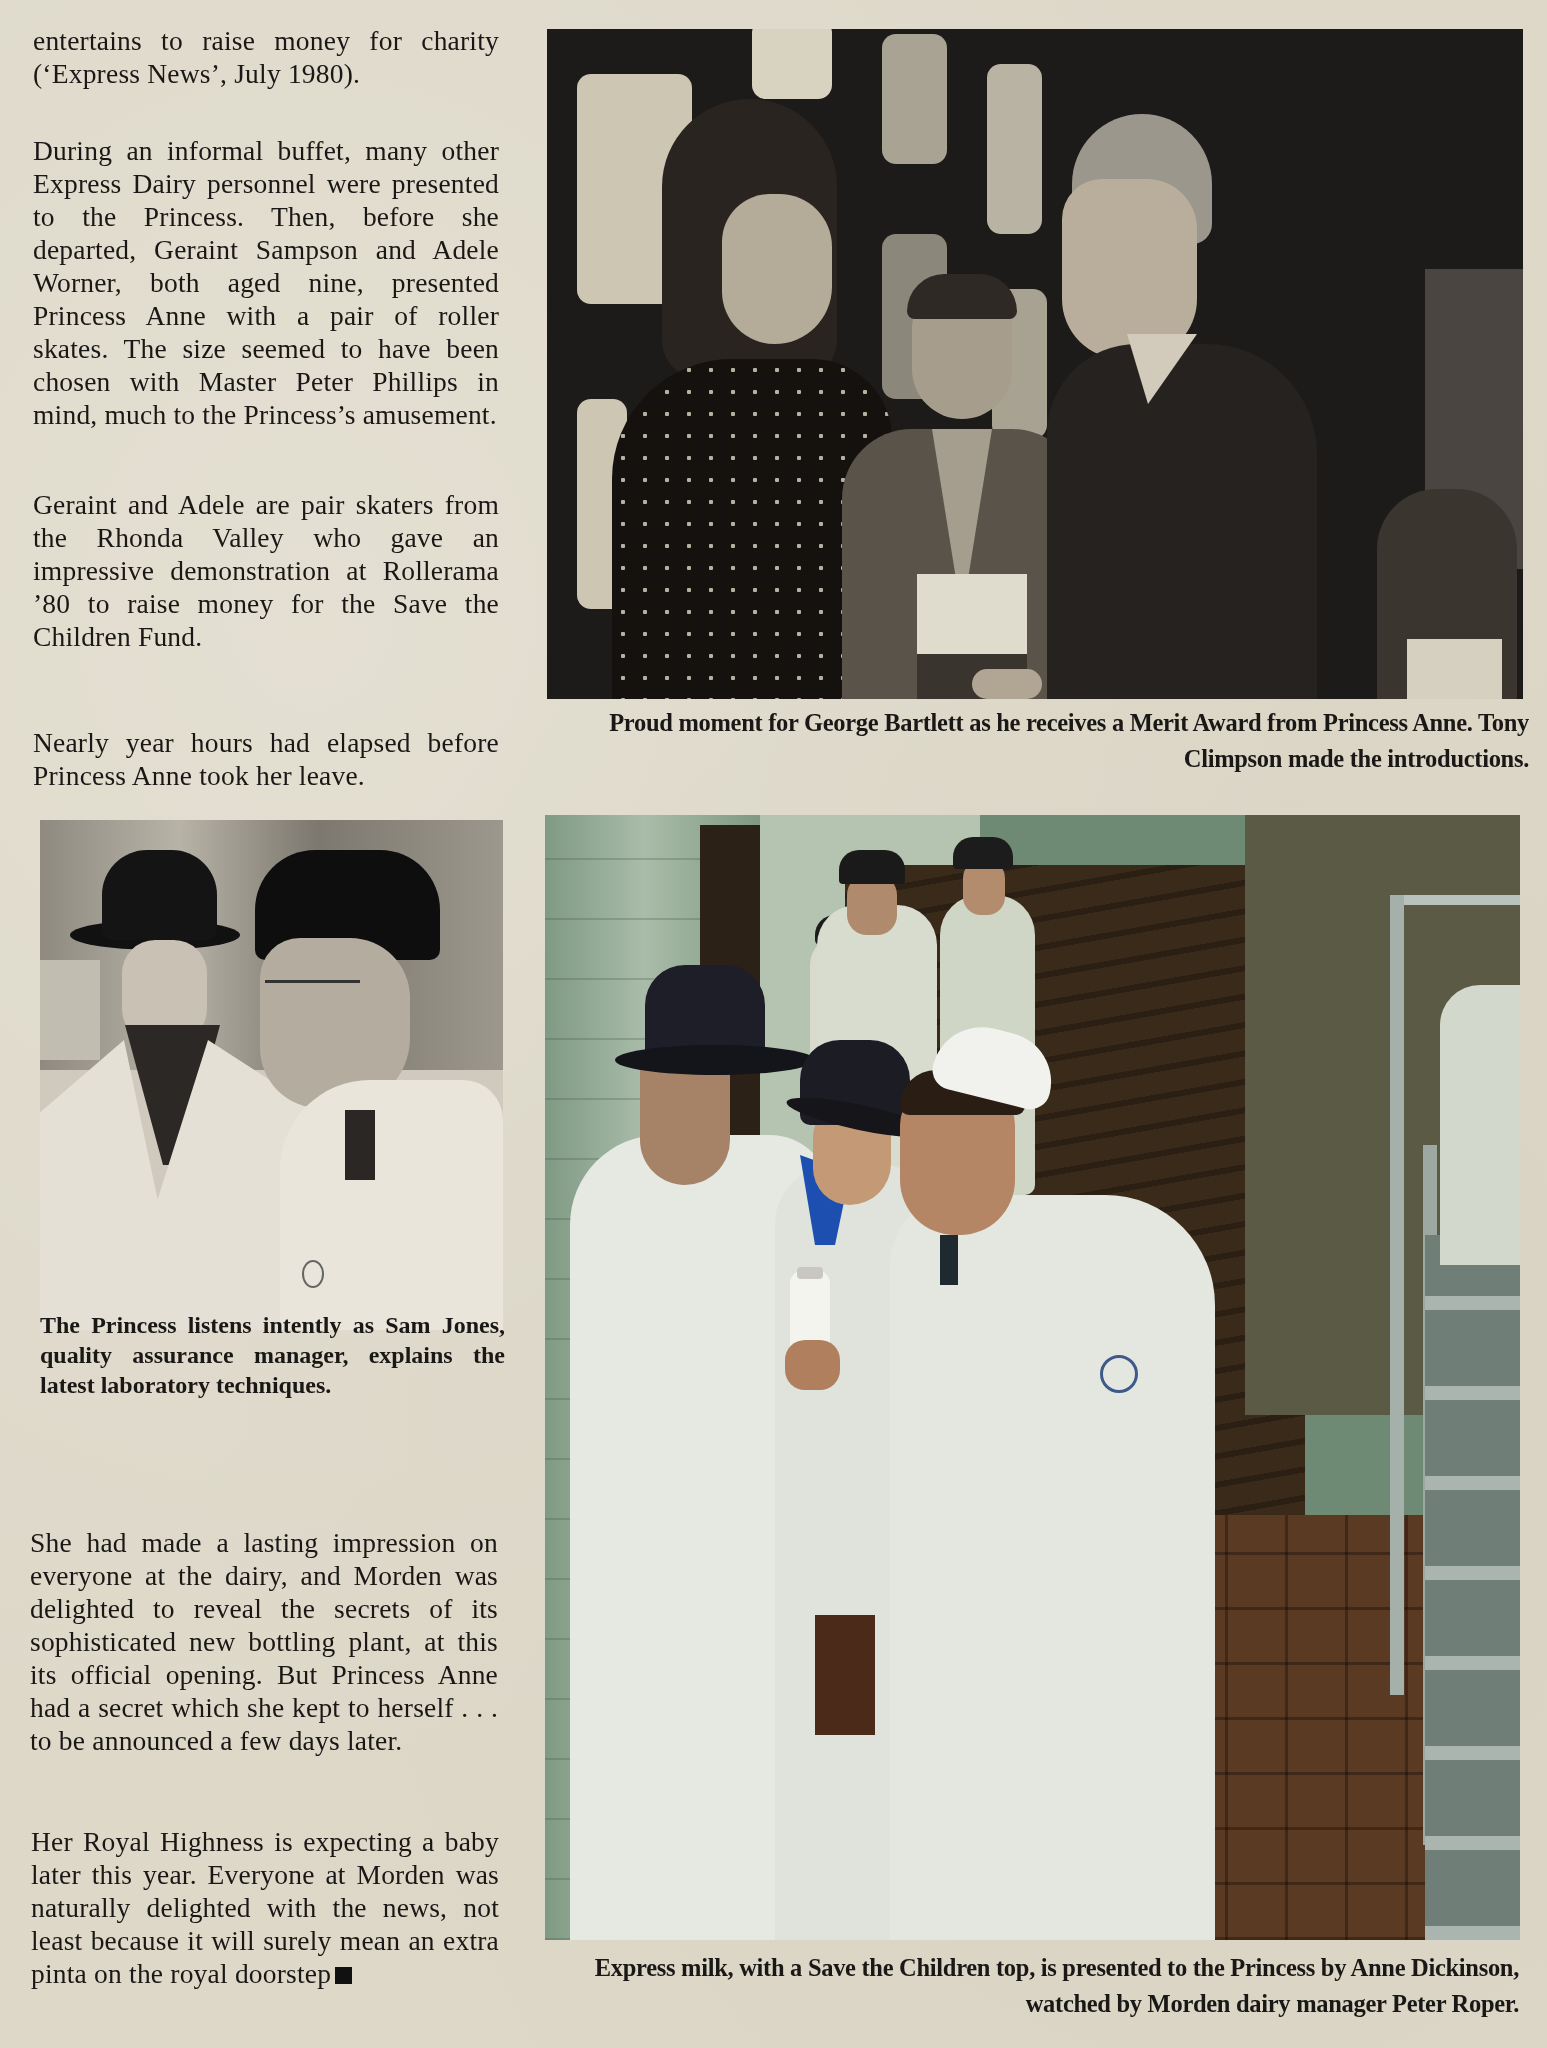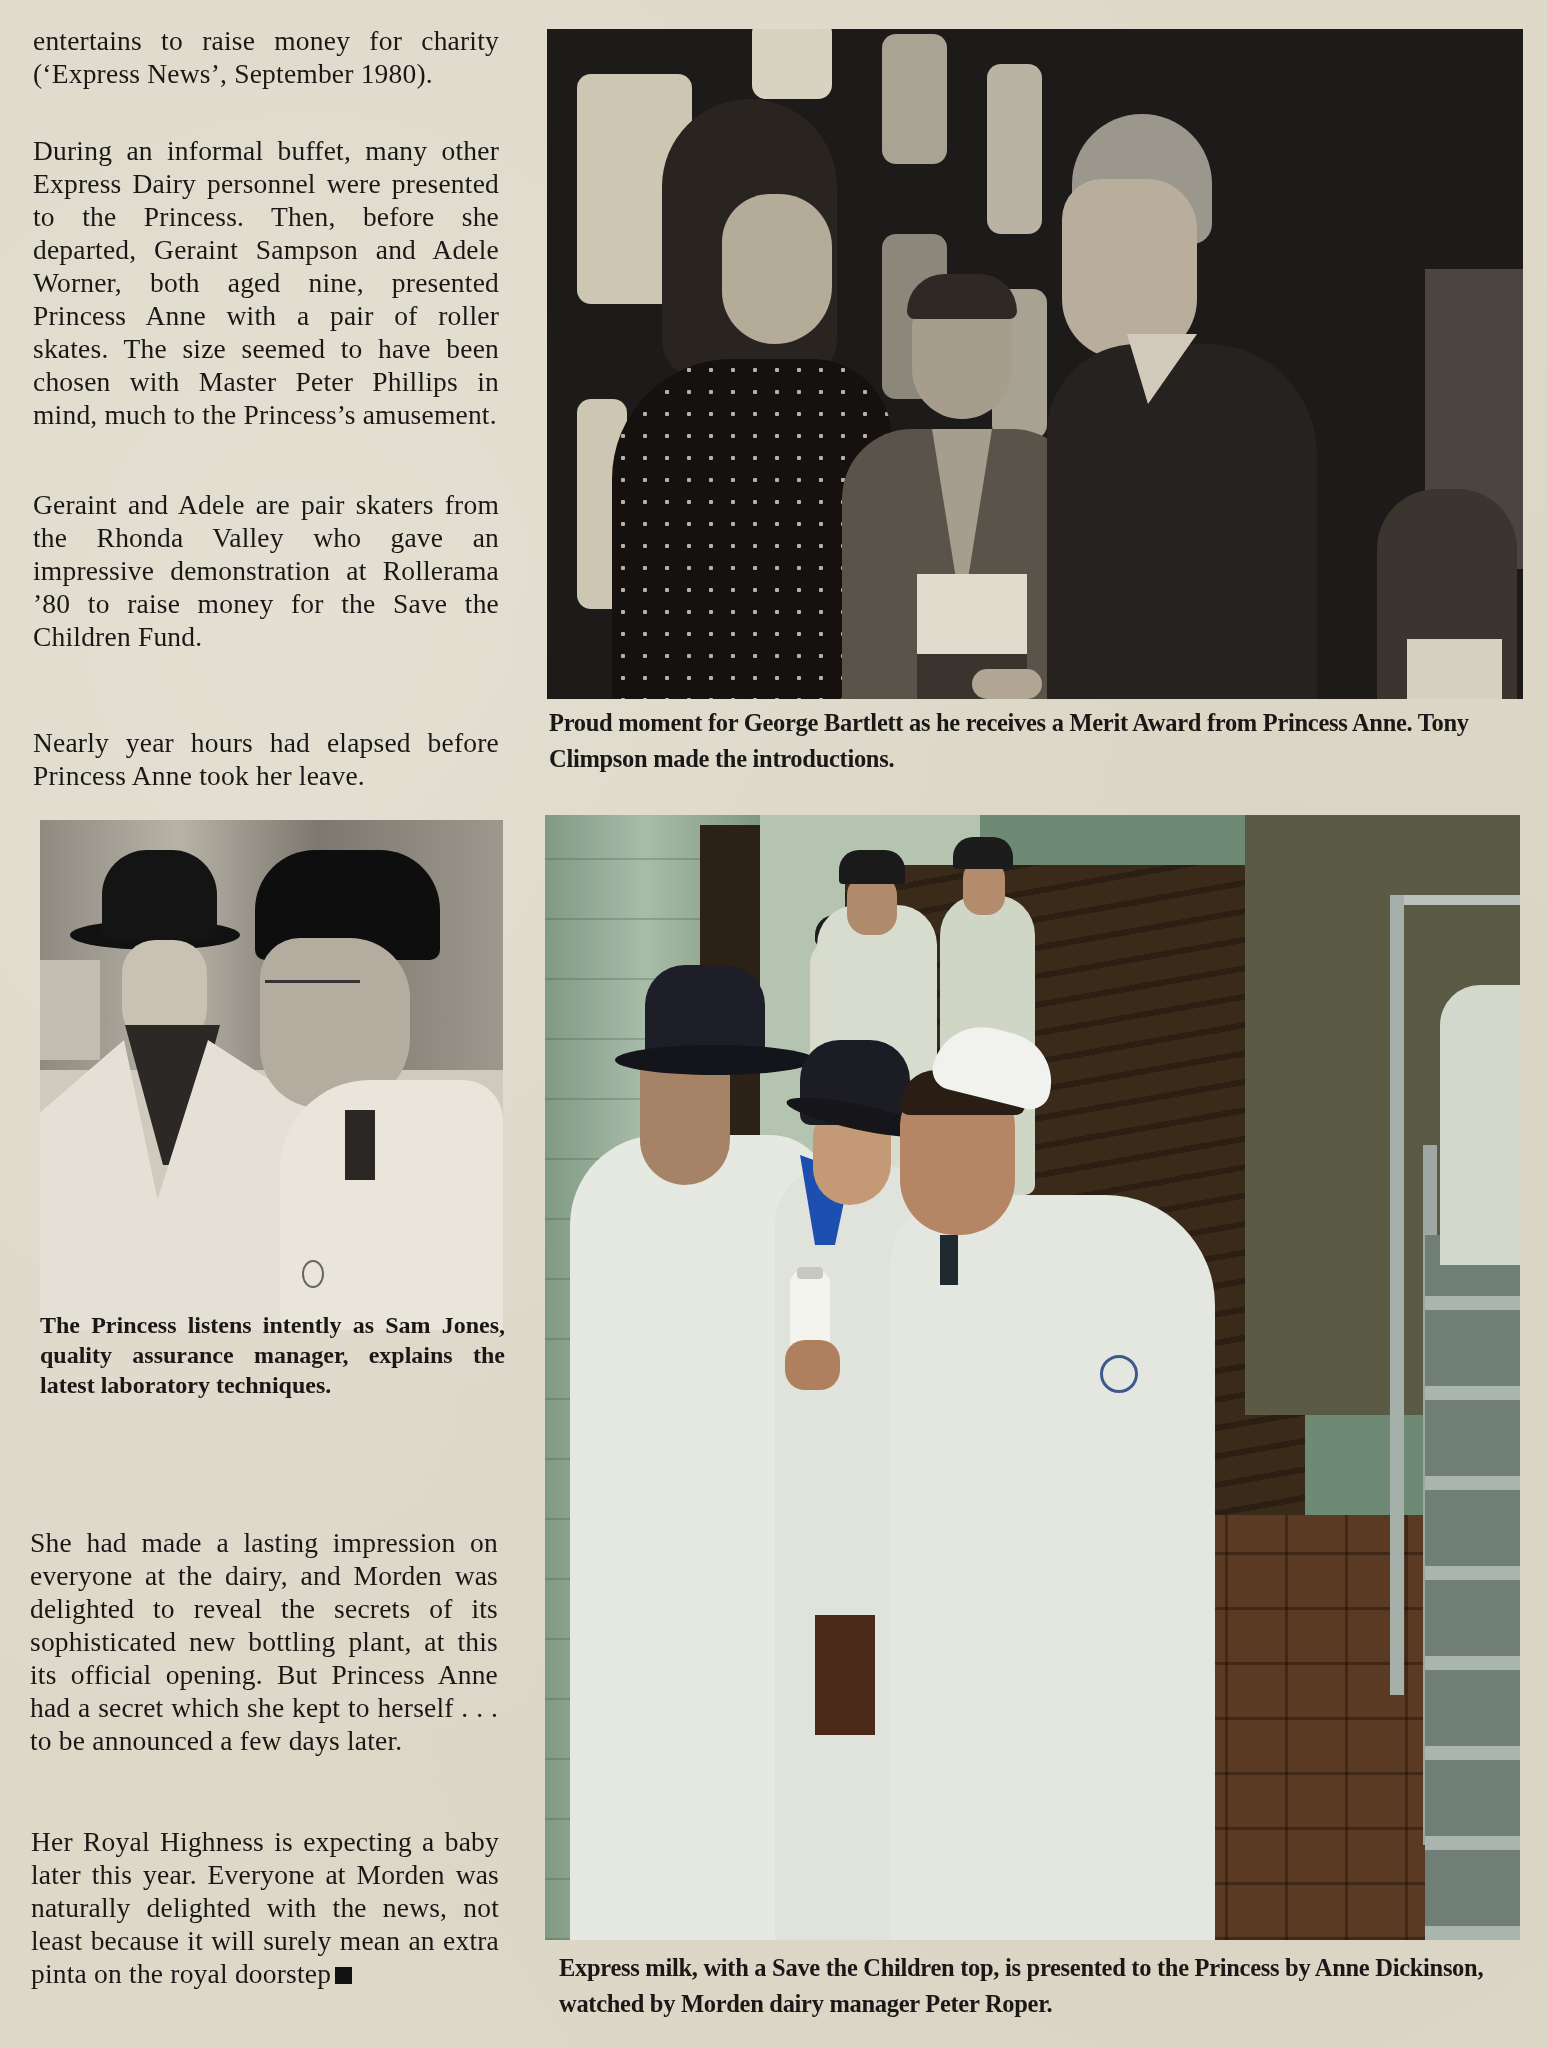--- a/index.html
+++ b/index.html
@@ -19,20 +19,21 @@
     line-height: 33px;
     text-align: justify;
     letter-spacing: 0.2px;
     margin: 0;
   }
   .caption {
     position: absolute;
     font-family: "Liberation Serif", serif;
     font-weight: bold;
     margin: 0;
+    text-align: right;
   }
   .cap-condensed {
     font-size: 24.5px; line-height: 36px;
     transform-origin: left top;
     letter-spacing: -0.3px;
   }
   .cap-left {
     font-size: 24px; line-height: 30px;
     text-align: justify;
   }
@@ -53,21 +54,21 @@
   #photo-lab { left: 40px; top: 820px; width: 463px; height: 510px; background: #cfcabd; }
   #photo-lab .shape { position: absolute; }
 
   
   #photo-plant { left: 545px; top: 815px; width: 975px; height: 1125px; background: #6f8a74; }
   #photo-plant .shape { position: absolute; }
 </style>
 </head>
 <body>
 
-<p class="body-text" style="left:33px; top:24px; width:466px;">entertains to raise money for charity (‘Express News’, September 1980).</p>
+<p class="body-text" style="left:33px; top:24px; width:466px;">entertains to raise money for charity (‘Express News’, July 1980).</p>
 
 <p class="body-text" style="left:33px; top:134px; width:466px;">During an informal buffet, many other Express Dairy personnel were presented to the Princess. Then, before she departed, Geraint Sampson and Adele Worner, both aged nine, presented Princess Anne with a pair of roller skates. The size seemed to have been chosen with Master Peter Phillips in mind, much to the Princess’s amusement.</p>
 
 <p class="body-text" style="left:33px; top:488px; width:466px;">Geraint and Adele are pair skaters from the Rhonda Valley who gave an impressive demonstration at Rollerama ’80 to raise money for the Save the Children Fund.</p>
 
 <p class="body-text" style="left:33px; top:726px; width:466px;">Nearly year hours had elapsed before Princess Anne took her leave.</p>
 
 <div class="photo" id="photo-award" title="Black and white photo: Princess Anne shaking hands with George Bartlett while Tony Climpson looks on">
 
   <div class="win" style="left:30px; top:45px; width:115px; height:230px;"></div>

